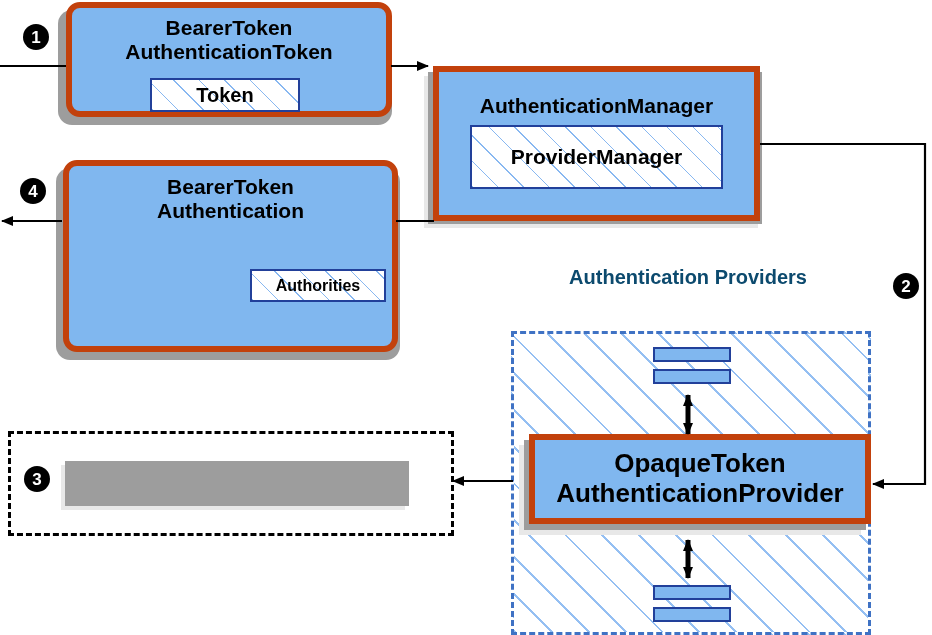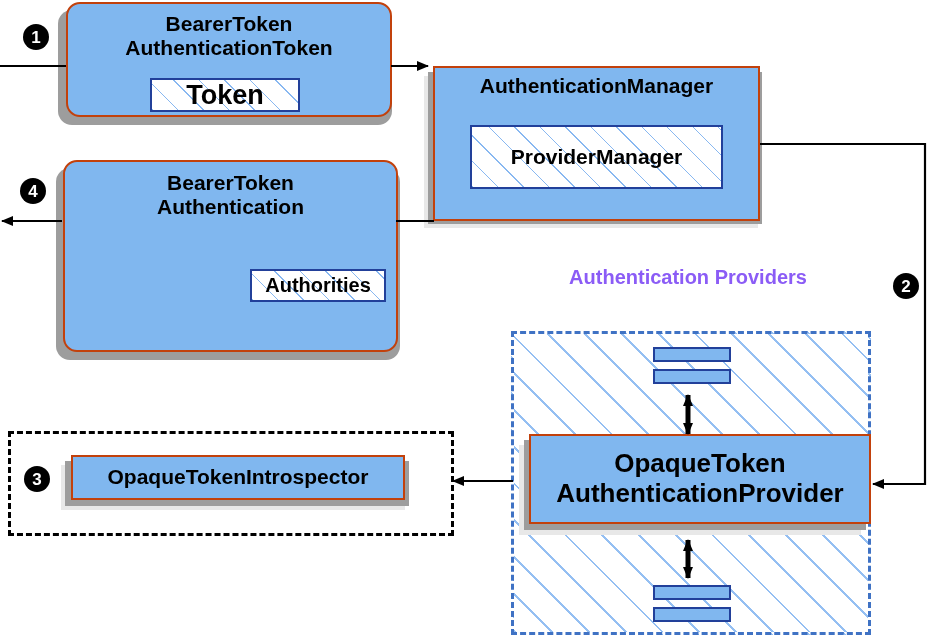--- a/index.html
+++ b/index.html
@@ -16,21 +16,21 @@
     height: 635px;
     background: #ffffff;
     overflow: hidden;
   }
 
   
   .node {
     position: absolute;
     box-sizing: border-box;
     background: #80b7ef;
-    border: 2px solid #c2410c;
+    border: 6px solid #c2410c;
     color: #000000;
     font-weight: bold;
     text-align: center;
     line-height: 1.15;
   }
   .node.rounded { border-radius: 14px; }
 
   .shadow {
     position: absolute;
     background: #9d9d9d;
@@ -85,21 +85,21 @@
   
   .bar {
     position: absolute;
     box-sizing: border-box;
     background: #80b7ef;
     border: 2px solid #22409a;
   }
 
   .label-plain {
     position: absolute;
-    color: #8b5cf6;
+    color: #0c4a6e;
     font-weight: bold;
     text-align: center;
     line-height: 1.18;
   }
 
   
   .badge {
     position: absolute;
     width: 26px;
     height: 26px;
@@ -178,49 +178,45 @@
   <div class="node" style="left:529px; top:434px; width:342px; height:90px; font-size:26px;
               display:flex; align-items:center; justify-content:center; z-index:2;">
     <span class="node-text">OpaqueToken
 AuthenticationProvider</span>
   </div>
 
   <div class="group-dashed-black" style="left:8px; top:431px; width:446px; height:105px;"></div>
 
   <div class="shadow light" style="left:61px; top:465px; width:344px; height:45px;"></div>
   <div class="shadow" style="left:65px; top:461px; width:344px; height:45px;"></div>
-  <div class="node" style="left:71px; top:455px; width:334px; height:45px; font-size:21px;
-              display:flex; align-items:center; justify-content:center; z-index:2;">
-    <span class="node-text">OpaqueTokenIntrospector</span>
-  </div>
 
   <div class="shadow rounded" style="left:58px; top:10px; width:334px; height:115px;"></div>
   <div class="node rounded" style="left:66px; top:2px; width:326px; height:115px; font-size:21px; z-index:2;">
     <div class="node-text" style="padding-top:8px;">BearerToken
 AuthenticationToken</div>
   </div>
-  <div class="hatch" style="left:150px; top:78px; width:150px; height:34px; font-size:27px; z-index:3;">
+  <div class="hatch" style="left:150px; top:78px; width:150px; height:34px; font-size:20px; z-index:3;">
     <span>Token</span>
   </div>
 
   <div class="shadow" style="left:424px; top:76px; width:334px; height:152px; background:#e8e8e8;"></div>
   <div class="shadow" style="left:428px; top:72px; width:334px; height:152px;"></div>
   <div class="node" style="left:433px; top:66px; width:327px; height:155px; font-size:21px; z-index:2;">
-    <div class="node-text" style="padding-top:6px;">AuthenticationManager</div>
+    <div class="node-text" style="padding-top:22px;">AuthenticationManager</div>
   </div>
   <div class="hatch" style="left:470px; top:125px; width:253px; height:64px; font-size:21px; z-index:3;">
     <span>ProviderManager</span>
   </div>
 
   <div class="shadow rounded" style="left:56px; top:168px; width:344px; height:192px;"></div>
   <div class="node rounded" style="left:63px; top:160px; width:335px; height:192px; font-size:21px; z-index:2;">
     <div class="node-text" style="padding-top:9px;">BearerToken
 Authentication</div>
   </div>
-  <div class="hatch" style="left:250px; top:269px; width:136px; height:33px; font-size:20px; z-index:3;">
+  <div class="hatch" style="left:250px; top:269px; width:136px; height:33px; font-size:16px; z-index:3;">
     <span>Authorities</span>
   </div>
 
   <div class="badge" style="left:23px; top:24px;">1</div>
   <div class="badge" style="left:893px; top:273px;">2</div>
   <div class="badge" style="left:24px; top:466px;">3</div>
   <div class="badge" style="left:20px; top:178px;">4</div>
 
 </div>
 

